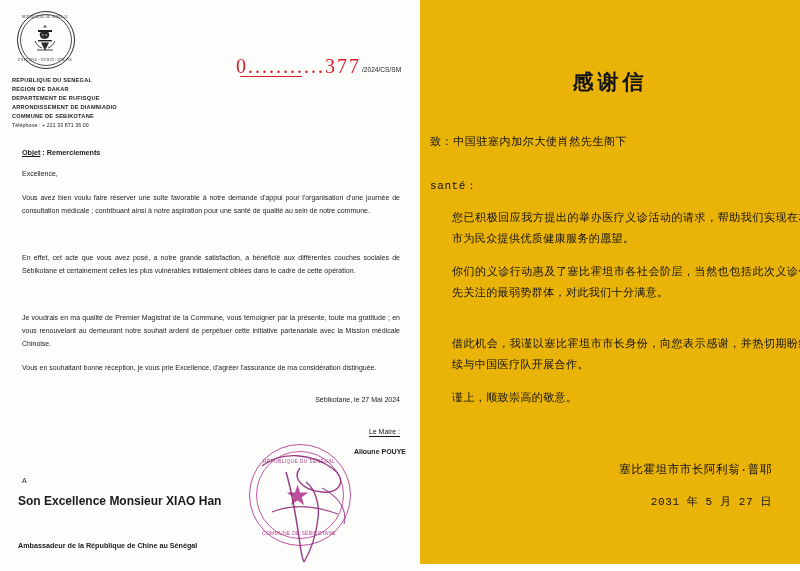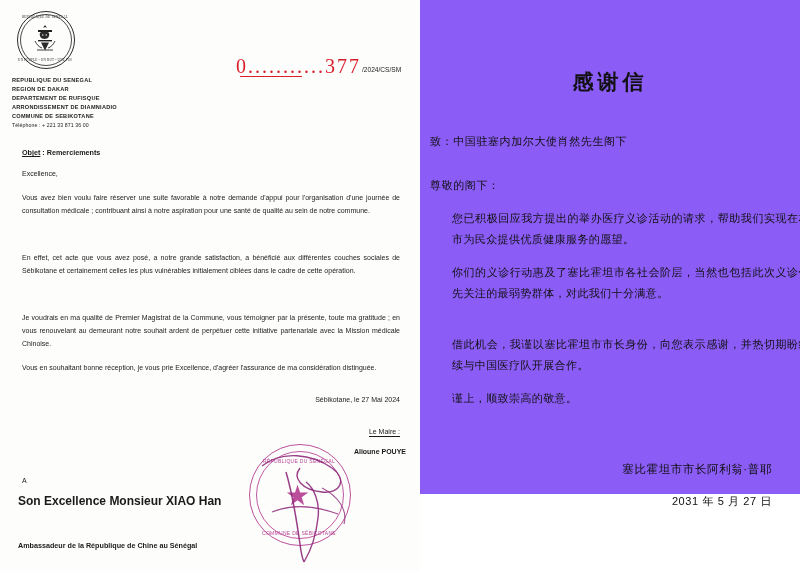--- a/index.html
+++ b/index.html
@@ -282,23 +282,23 @@
     height: 120px;
     overflow: visible;
   }
 
   
   .right-doc {
     position: absolute;
     left: 420px;
     top: 0;
     width: 380px;
-    height: 494px;
-    background: #8b5cf6;
-    font-family: Liberation Sans, sans-serif;
+    height: 564px;
+    background: #eab308;
+    font-family: Liberation Mono, monospace;
   }
   .cn-title {
     position: absolute;
     left: 0;
     top: 68px;
     width: 380px;
     text-align: center;
     font-size: 21px;
     font-weight: bold;
     letter-spacing: 4px;
@@ -431,21 +431,21 @@
       <path d="M34 24 C40 44, 44 68, 48 96 C49 104, 50 110, 52 114" stroke="#8e2a7a" stroke-width="1.5" fill="none" opacity="0.9"></path>
       <path d="M52 114 C58 104, 64 88, 66 70 C68 54, 62 40, 54 34" stroke="#8e2a7a" stroke-width="1.4" fill="none" opacity="0.9"></path>
       <path d="M20 64 C40 56, 64 58, 86 66" stroke="#8e2a7a" stroke-width="1.2" fill="none" opacity="0.85"></path>
       <path d="M70 40 C86 48, 96 62, 92 76" stroke="#8e2a7a" stroke-width="1.1" fill="none" opacity="0.8"></path>
     </svg>
   </div>
 
   <div class="right-doc">
     <div class="cn-title">感谢信</div>
     <div class="cn-to">致：中国驻塞内加尔大使肖然先生阁下</div>
-    <div class="cn-salut">尊敬的阁下：</div>
+    <div class="cn-salut">santé：</div>
     <div class="cn-p cn-p1 indent">您已积极回应我方提出的举办医疗义诊活动的请求，帮助我们实现在本市为民众提供优质健康服务的愿望。</div>
     <div class="cn-p cn-p2 indent">你们的义诊行动惠及了塞比霍坦市各社会阶层，当然也包括此次义诊优先关注的最弱势群体，对此我们十分满意。</div>
     <div class="cn-p cn-p3 indent">借此机会，我谨以塞比霍坦市市长身份，向您表示感谢，并热切期盼继续与中国医疗队开展合作。</div>
     <div class="cn-p cn-p4 indent">谨上，顺致崇高的敬意。</div>
     <div class="cn-sign">塞比霍坦市市长阿利翁·普耶</div>
     <div class="cn-date">2031 年 5 月 27 日</div>
   </div>
 
 </div>
 

